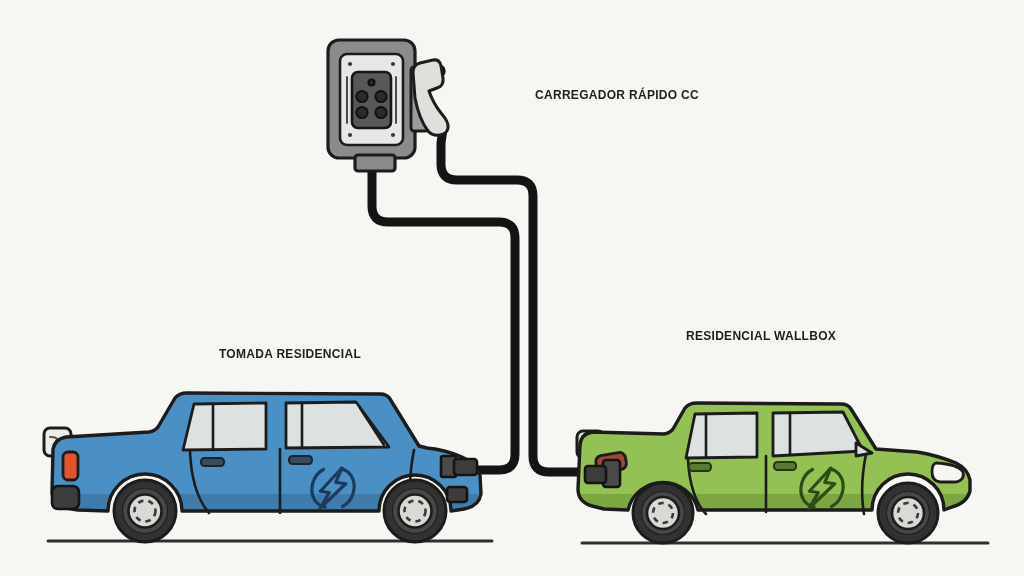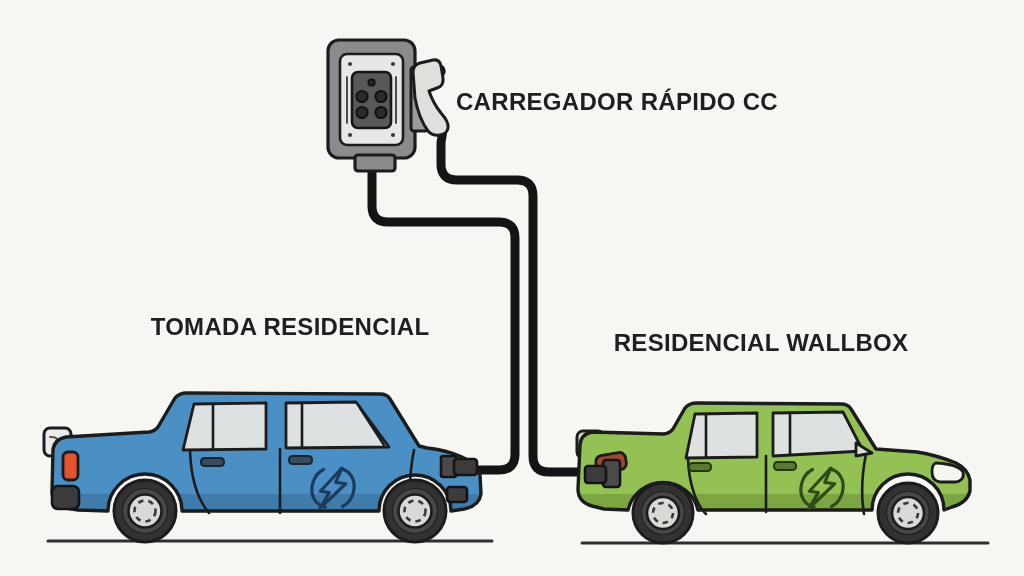--- a/index.html
+++ b/index.html
@@ -4,21 +4,21 @@
 <style>
   html,body{margin:0;padding:0;background:#e9e9e7;}
   .stage{
     position:relative;width:1024px;height:576px;overflow:hidden;
     background:var(--background,#f6f6f3);
     font-family:"Liberation Sans",sans-serif;
   }
   .stage svg{position:absolute;left:0;top:0;}
   .label{
     position:absolute;transform:translateX(-50%);
-    font-weight:700;font-size:24px;letter-spacing:.3px;line-height:1.1;
+    font-weight:700;font-size:12px;letter-spacing:.3px;line-height:1.1;
     color:var(--text,#1f1f1f);white-space:nowrap;
   }
   .cable{fill:none;stroke:var(--cable,#141414);stroke-width:9;stroke-linecap:butt;}
   .charger-body{fill:var(--charger-body,#8a8c8b);stroke:var(--outline,#1c1c1c);stroke-width:3.2;}
   .charger-panel{fill:var(--charger-panel,#e7e8e5);stroke:var(--outline,#1c1c1c);stroke-width:2.6;}
   .charger-socket{fill:var(--charger-socket,#565859);stroke:#161616;stroke-width:2.6;}
   .hole{fill:var(--charger-hole,#2b2b2b);stroke:#111;stroke-width:2;}
   .screw{fill:#3a3a3a;}
   .ticks{stroke:#4a4a4a;stroke-width:2;stroke-linecap:round;}
   .gun{fill:var(--gun-body,#dfe0dc);stroke:var(--outline,#1c1c1c);stroke-width:3;stroke-linejoin:round;}
@@ -182,15 +182,15 @@
       <g transform="translate(908,513)">
         <circle class="tire" r="30"></circle>
           <circle class="tire-inner" r="21.5"></circle>
         <circle class="rim" r="16"></circle>
           <circle class="rim-dash" r="10"></circle>
       </g>
     </g>
   </svg>
 
   <div class="label" style="left:617px;top:89px;">CARREGADOR RÁPIDO CC</div>
-  <div class="label" style="left:290px;top:314px;">TOMADA RESIDENCIAL</div>
+  <div class="label" style="left:290px;top:348px;">TOMADA RESIDENCIAL</div>
   <div class="label" style="left:761px;top:330px;">RESIDENCIAL WALLBOX</div>
 </div>
 
 </body></html>

